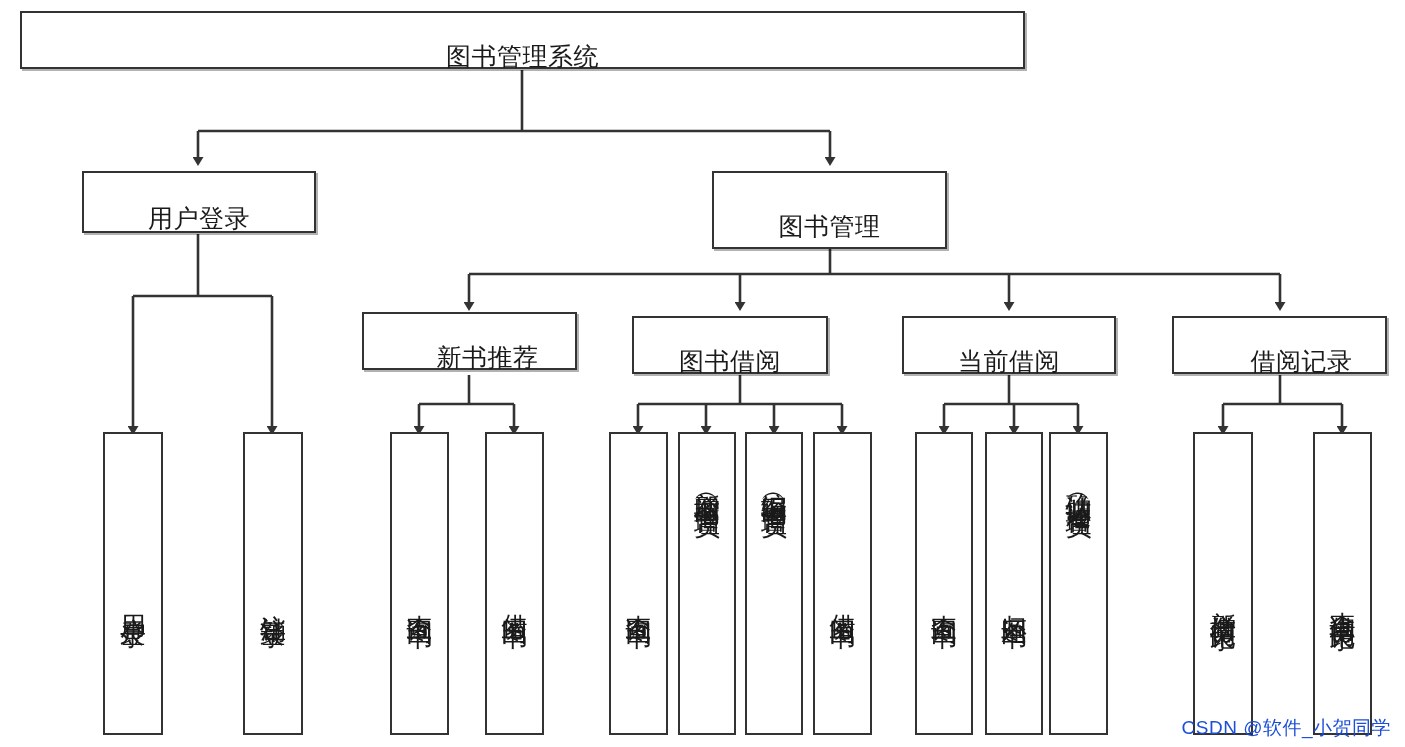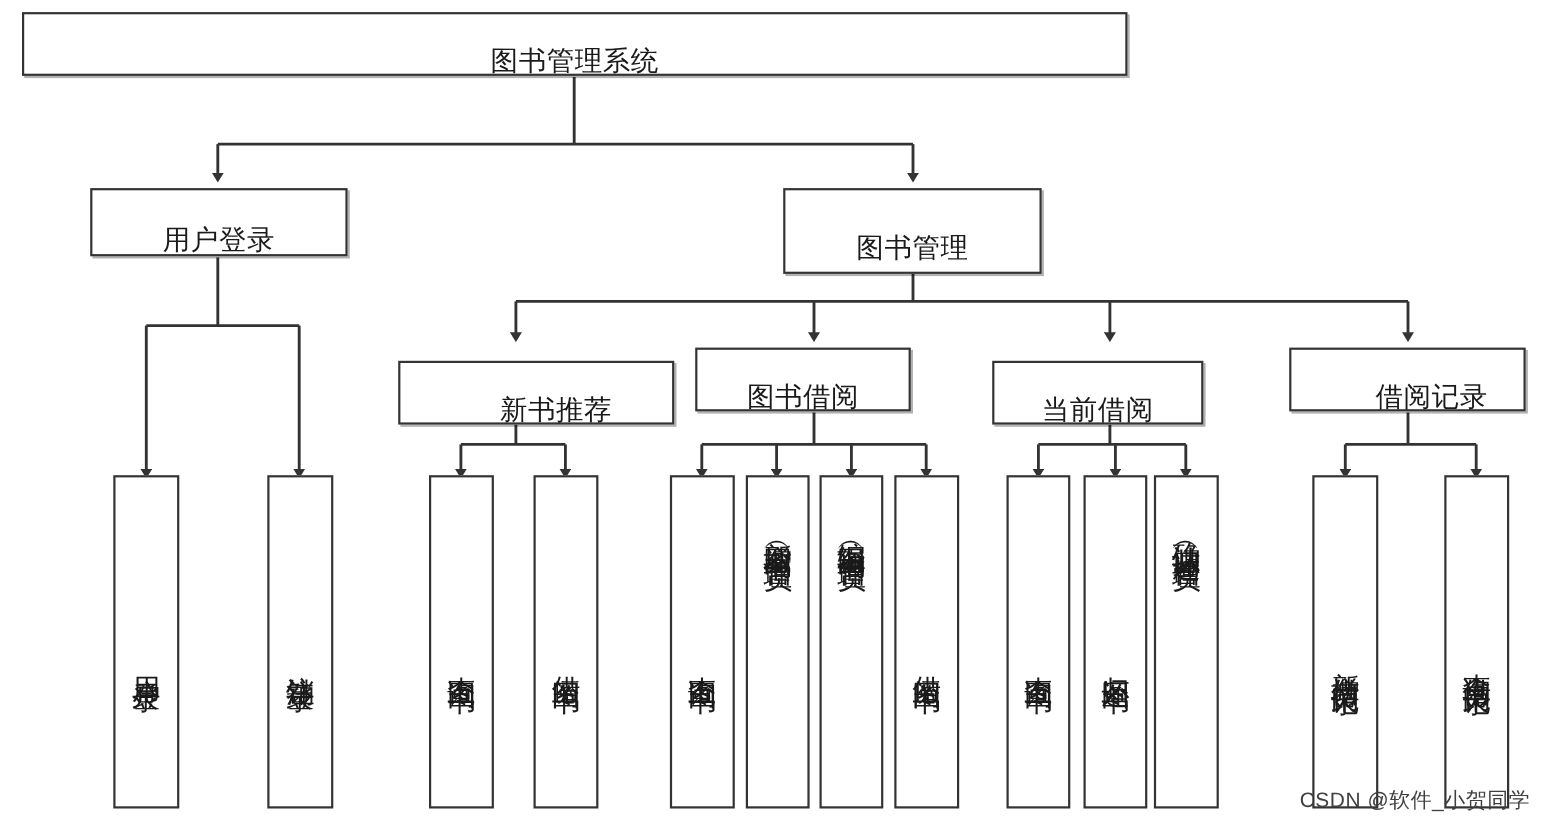--- a/index.html
+++ b/index.html
@@ -67,21 +67,21 @@
     top: 0;
     width: 1405px;
     height: 747px;
     pointer-events: none;
   }
   .watermark {
     position: absolute;
     right: 14px;
     bottom: 6px;
     font-size: 19px;
-    color: #404040;
+    color: #1d4ed8;
     white-space: nowrap;
     letter-spacing: 0.5px;
   }
 </style>
 </head>
 <body>
 
 <div id="canvas">
 
   <svg class="edges" viewBox="0 0 1405 747" xmlns="http://www.w3.org/2000/svg">
@@ -139,29 +139,29 @@
   </div>
 
   <div class="node h-node shadowed" style="left:82px; top:171px; width:234px; height:62px;">
     <span class="node-label">用户登录</span>
   </div>
 
   <div class="node h-node shadowed" style="left:712px; top:171px; width:235px; height:78px;">
     <span class="node-label">图书管理</span>
   </div>
 
-  <div class="node h-node shadowed" style="left:362px; top:328px; width:251px; height:58px;padding-left:36px;">
+  <div class="node h-node shadowed" style="left:362px; top:312px; width:215px; height:58px;padding-left:36px;">
     <span class="node-label">新书推荐</span>
   </div>
 
   <div class="node h-node shadowed" style="left:632px; top:316px; width:196px; height:58px;">
     <span class="node-label">图书借阅</span>
   </div>
 
-  <div class="node h-node shadowed" style="left:902px; top:328px; width:192px; height:58px;">
+  <div class="node h-node shadowed" style="left:902px; top:316px; width:214px; height:58px;">
     <span class="node-label">当前借阅</span>
   </div>
 
   <div class="node h-node shadowed" style="left:1172px; top:316px; width:215px; height:58px;padding-left:44px;">
     <span class="node-label">借阅记录</span>
   </div>
 
   <div class="node v-node centered" style="left:103px; top:432px; width:60px; height:303px;">
     <span class="node-label">用户登录</span>
   </div>

